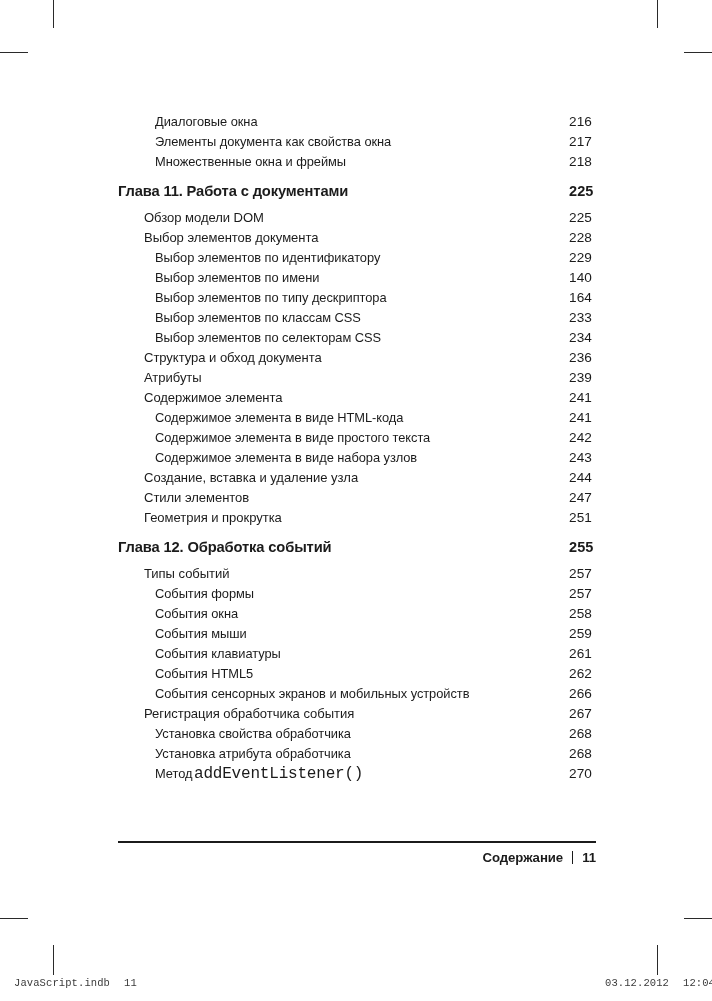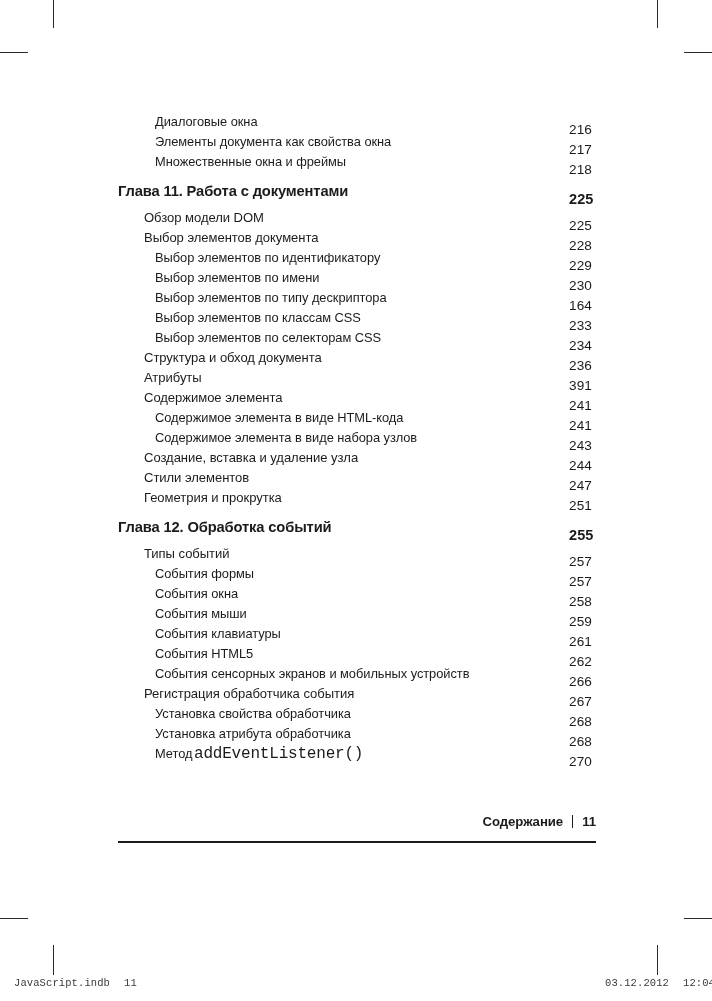--- a/index.html
+++ b/index.html
@@ -48,21 +48,21 @@
     line-height: 20px;
     white-space: nowrap;
   }
   .row .title {
     display: inline-block;
     vertical-align: top;
   }
   .row .page {
     position: absolute;
     left: 451px;
-    top: 8px;
+    top: 0;
     text-align: center;
     letter-spacing: 0.1px;
   }
 
   
   .row.chapter {
     height: 22px;
     line-height: 22px;
     margin-top: 8px;
     margin-bottom: 6px;
@@ -108,21 +108,21 @@
     position: absolute;
     left: 118px;
     top: 841px;
     width: 478px;
     height: 2px;
     background: #1b1b1b;
   }
   .footer {
     position: absolute;
     left: 118px;
-    top: 812px;
+    top: 848px;
     width: 478px;
     height: 20px;
     line-height: 20px;
     text-align: right;
     font-weight: bold;
     font-size: 13.2px;
     letter-spacing: -0.05px;
   }
   .footer .sep {
     display: inline-block;
@@ -164,28 +164,29 @@
   <div class="cropmark cm-v cm-br-v"></div>
 
   <div class="toc" id="toc-list">
       <div class="row lvl2"><span class="title">Диалоговые окна</span><span class="page">216</span></div>
       <div class="row lvl2"><span class="title">Элементы документа как свойства окна</span><span class="page">217</span></div>
       <div class="row lvl2"><span class="title">Множественные окна и фреймы</span><span class="page">218</span></div>
       <div class="row chapter"><span class="title">Глава 11. Работа с документами</span><span class="page">225</span></div>
       <div class="row lvl1"><span class="title">Обзор модели DOM</span><span class="page">225</span></div>
       <div class="row lvl1"><span class="title">Выбор элементов документа</span><span class="page">228</span></div>
       <div class="row lvl2"><span class="title">Выбор элементов по идентификатору</span><span class="page">229</span></div>
-      <div class="row lvl2"><span class="title">Выбор элементов по имени</span><span class="page">230</span></div>
+      <div class="row lvl2"><span class="title">Выбор элементов по имени</span><span class="page">140</span></div>
       <div class="row lvl2"><span class="title">Выбор элементов по типу дескриптора</span><span class="page">164</span></div>
       <div class="row lvl2"><span class="title">Выбор элементов по классам CSS</span><span class="page">233</span></div>
       <div class="row lvl2"><span class="title">Выбор элементов по селекторам CSS</span><span class="page">234</span></div>
       <div class="row lvl1"><span class="title">Структура и обход документа</span><span class="page">236</span></div>
-      <div class="row lvl1"><span class="title">Атрибуты</span><span class="page">391</span></div>
+      <div class="row lvl1"><span class="title">Атрибуты</span><span class="page">239</span></div>
       <div class="row lvl1"><span class="title">Содержимое элемента</span><span class="page">241</span></div>
       <div class="row lvl2"><span class="title">Содержимое элемента в виде HTML-кода</span><span class="page">241</span></div>
+      <div class="row lvl2"><span class="title">Содержимое элемента в виде простого текста</span><span class="page">242</span></div>
       <div class="row lvl2"><span class="title">Содержимое элемента в виде набора узлов</span><span class="page">243</span></div>
       <div class="row lvl1"><span class="title">Создание, вставка и удаление узла</span><span class="page">244</span></div>
       <div class="row lvl1"><span class="title">Стили элементов</span><span class="page">247</span></div>
       <div class="row lvl1"><span class="title">Геометрия и прокрутка</span><span class="page">251</span></div>
       <div class="row chapter"><span class="title">Глава 12. Обработка событий</span><span class="page">255</span></div>
       <div class="row lvl1"><span class="title">Типы событий</span><span class="page">257</span></div>
       <div class="row lvl2"><span class="title">События формы</span><span class="page">257</span></div>
       <div class="row lvl2"><span class="title">События окна</span><span class="page">258</span></div>
       <div class="row lvl2"><span class="title">События мыши</span><span class="page">259</span></div>
       <div class="row lvl2"><span class="title">События клавиатуры</span><span class="page">261</span></div>

